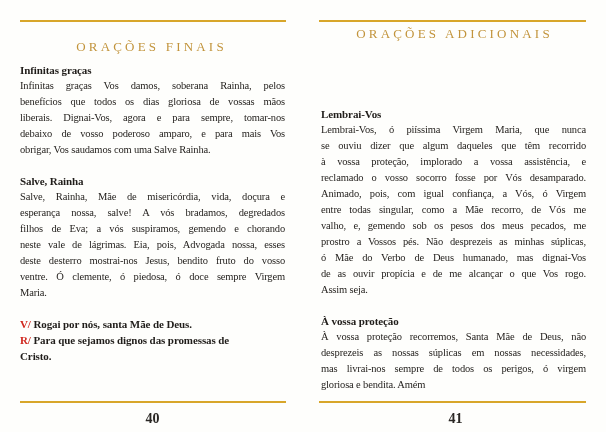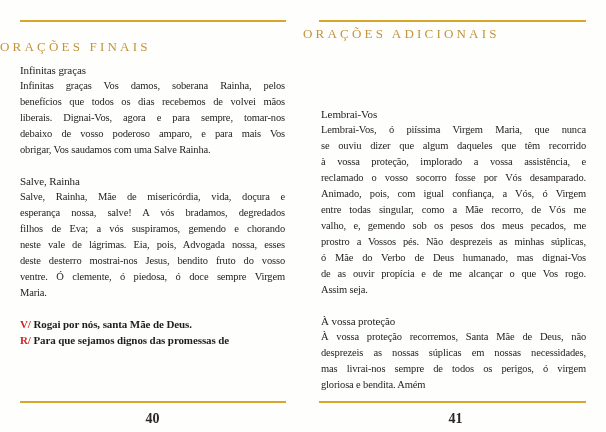--- a/index.html
+++ b/index.html
@@ -30,39 +30,39 @@
   }
   .page-left .rule-top    { top: 20px;  left: 20px; width: 266px; }
   .page-left .rule-bottom { top: 401px; left: 20px; width: 266px; }
   .page-right .rule-top    { top: 20px;  left: 16px; width: 267px; }
   .page-right .rule-bottom { top: 401px; left: 16px; width: 267px; }
 
   .page-title {
     position: absolute;
     left: 0;
     width: 100%;
-    text-align: left;
+    text-align: center;
     color: #c2943c;
     font-size: 13px;
     letter-spacing: 3.2px;
     font-weight: 400;
     white-space: nowrap;
   }
   .page-left  .page-title { top: 39px; }
   .page-right .page-title { top: 26px; }
 
   .content {
     position: absolute;
   }
   .page-left  .content { top: 62px; left: 20px; width: 265px; }
   .page-right .content { top: 106px; left: 18px; width: 265px; }
 
   .section { margin-bottom: 15px; }
   .section-heading {
-    font-weight: normal;
+    font-weight: bold;
     font-size: 11px;
     line-height: 16px;
     letter-spacing: -0.1px;
   }
   .jline {
     font-size: 10.5px;
     line-height: 16px;
     letter-spacing: -0.15px;
     text-align: justify;
     text-align-last: justify;
@@ -100,41 +100,42 @@
 
   <div class="page page-left">
     <div class="rule rule-top"></div>
     <div class="page-title">ORAÇÕES FINAIS</div>
 
     <div class="content">
       <div class="section">
         <div class="section-heading">Infinitas graças</div>
         <div>
             <div class="jline">Infinitas graças Vos damos, soberana Rainha, pelos</div>
-            <div class="jline">benefícios que todos os dias recebemos de volvei mãos</div>
+            <div class="jline">benefícios que todos os dias gloriosa de vossas mãos</div>
             <div class="jline">liberais. Dignai-Vos, agora e para sempre, tomar-nos</div>
             <div class="jline">debaixo de vosso poderoso amparo, e para mais Vos</div>
             <div class="jline last">obrigar, Vos saudamos com uma Salve Rainha.</div>
           </div>
       </div>
       <div class="section">
         <div class="section-heading">Salve, Rainha</div>
         <div>
             <div class="jline">Salve, Rainha, Mãe de misericórdia, vida, doçura e</div>
             <div class="jline">esperança nossa, salve! A vós bradamos, degredados</div>
             <div class="jline">filhos de Eva; a vós suspiramos, gemendo e chorando</div>
             <div class="jline">neste vale de lágrimas. Eia, pois, Advogada nossa, esses</div>
             <div class="jline">deste desterro mostrai-nos Jesus, bendito fruto do vosso</div>
             <div class="jline">ventre. Ó clemente, ó piedosa, ó doce sempre Virgem</div>
             <div class="jline last">Maria.</div>
           </div>
       </div>
       <div class="versicles">
           <div class="vline"><span class="vmark">V/ </span>Rogai por nós, santa Mãe de Deus.</div>
           <div class="vline"><span class="vmark">R/ </span>Para que sejamos dignos das promessas de</div>
+          <div class="vline">Cristo.</div>
         </div>
     </div>
 
     <div class="rule rule-bottom"></div>
     <div class="page-number">40</div>
   </div>
 
   <div class="page page-right">
     <div class="rule rule-top"></div>
     <div class="page-title">ORAÇÕES ADICIONAIS</div>

